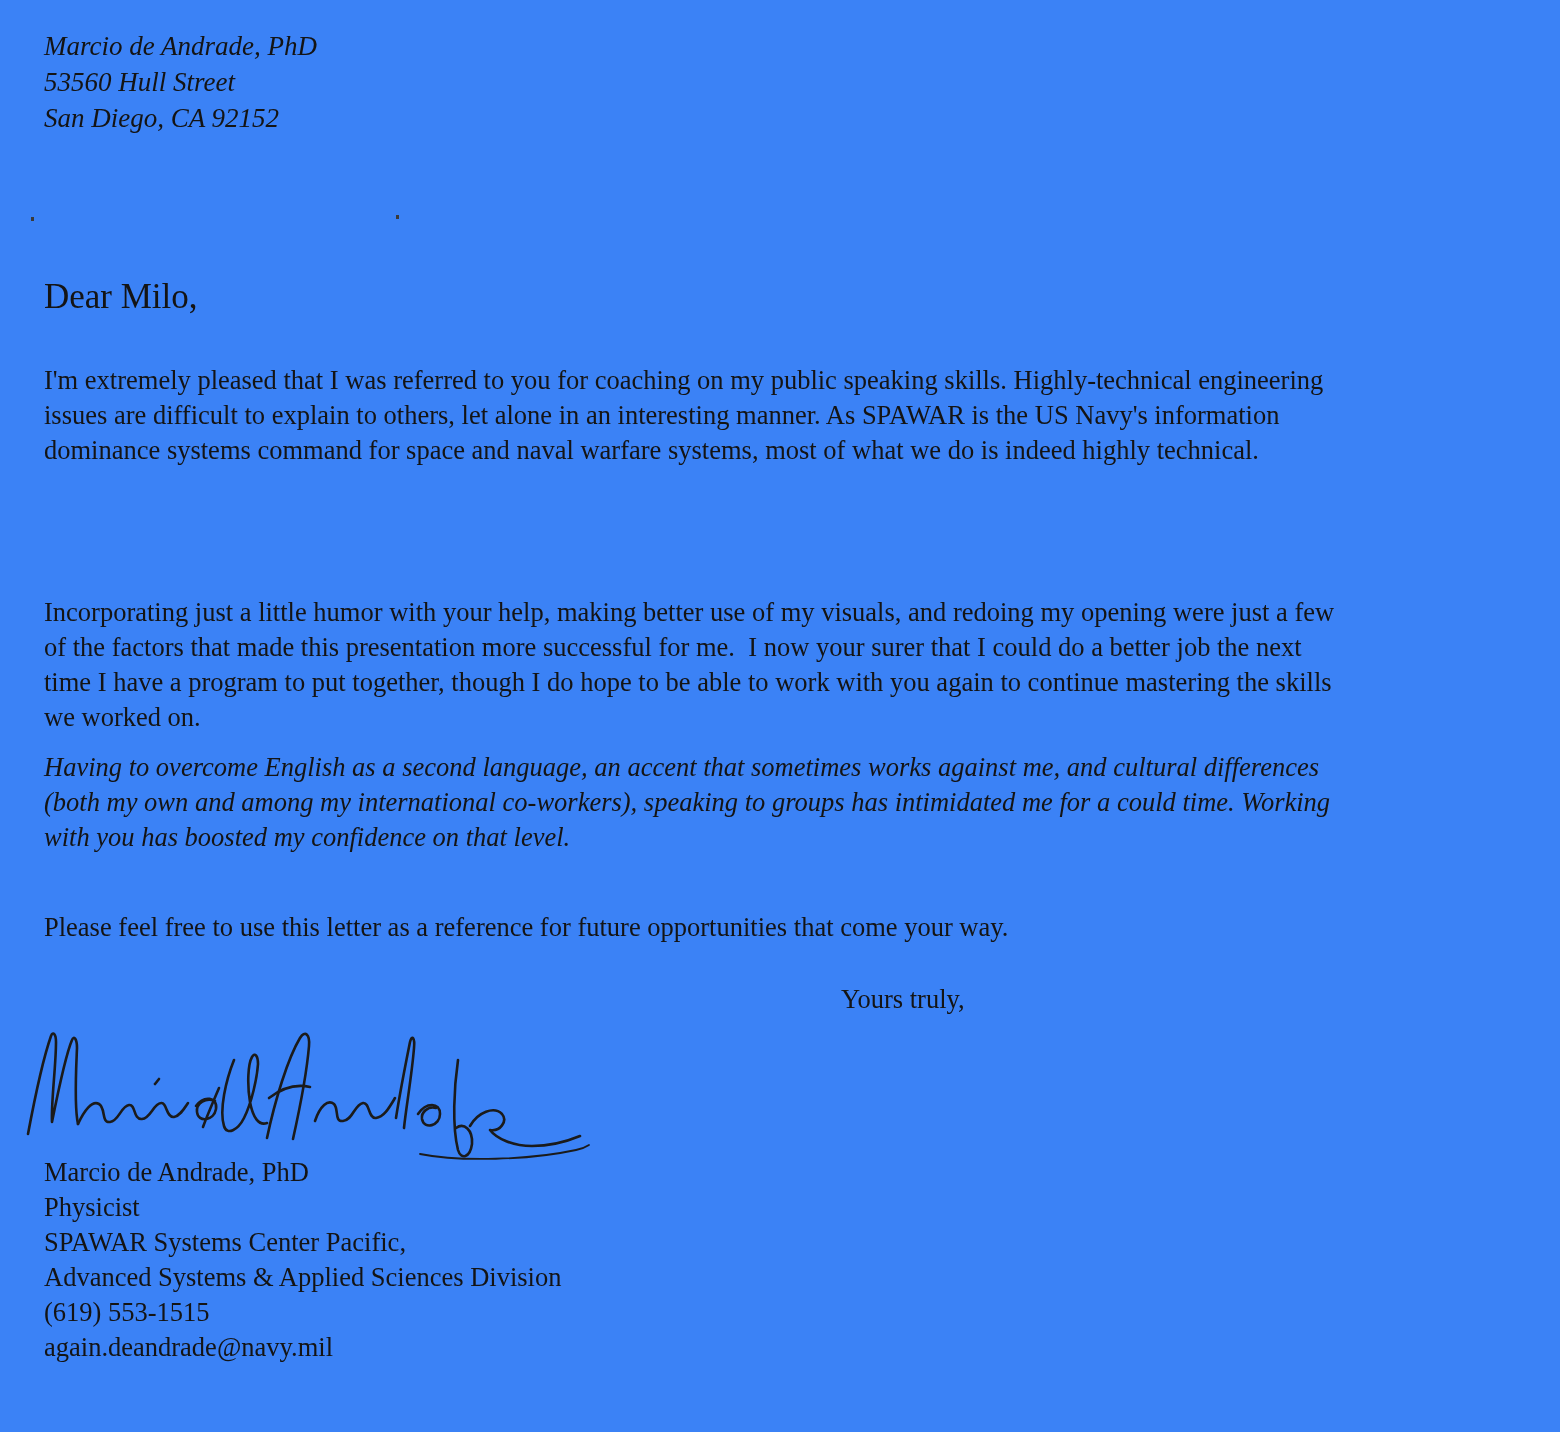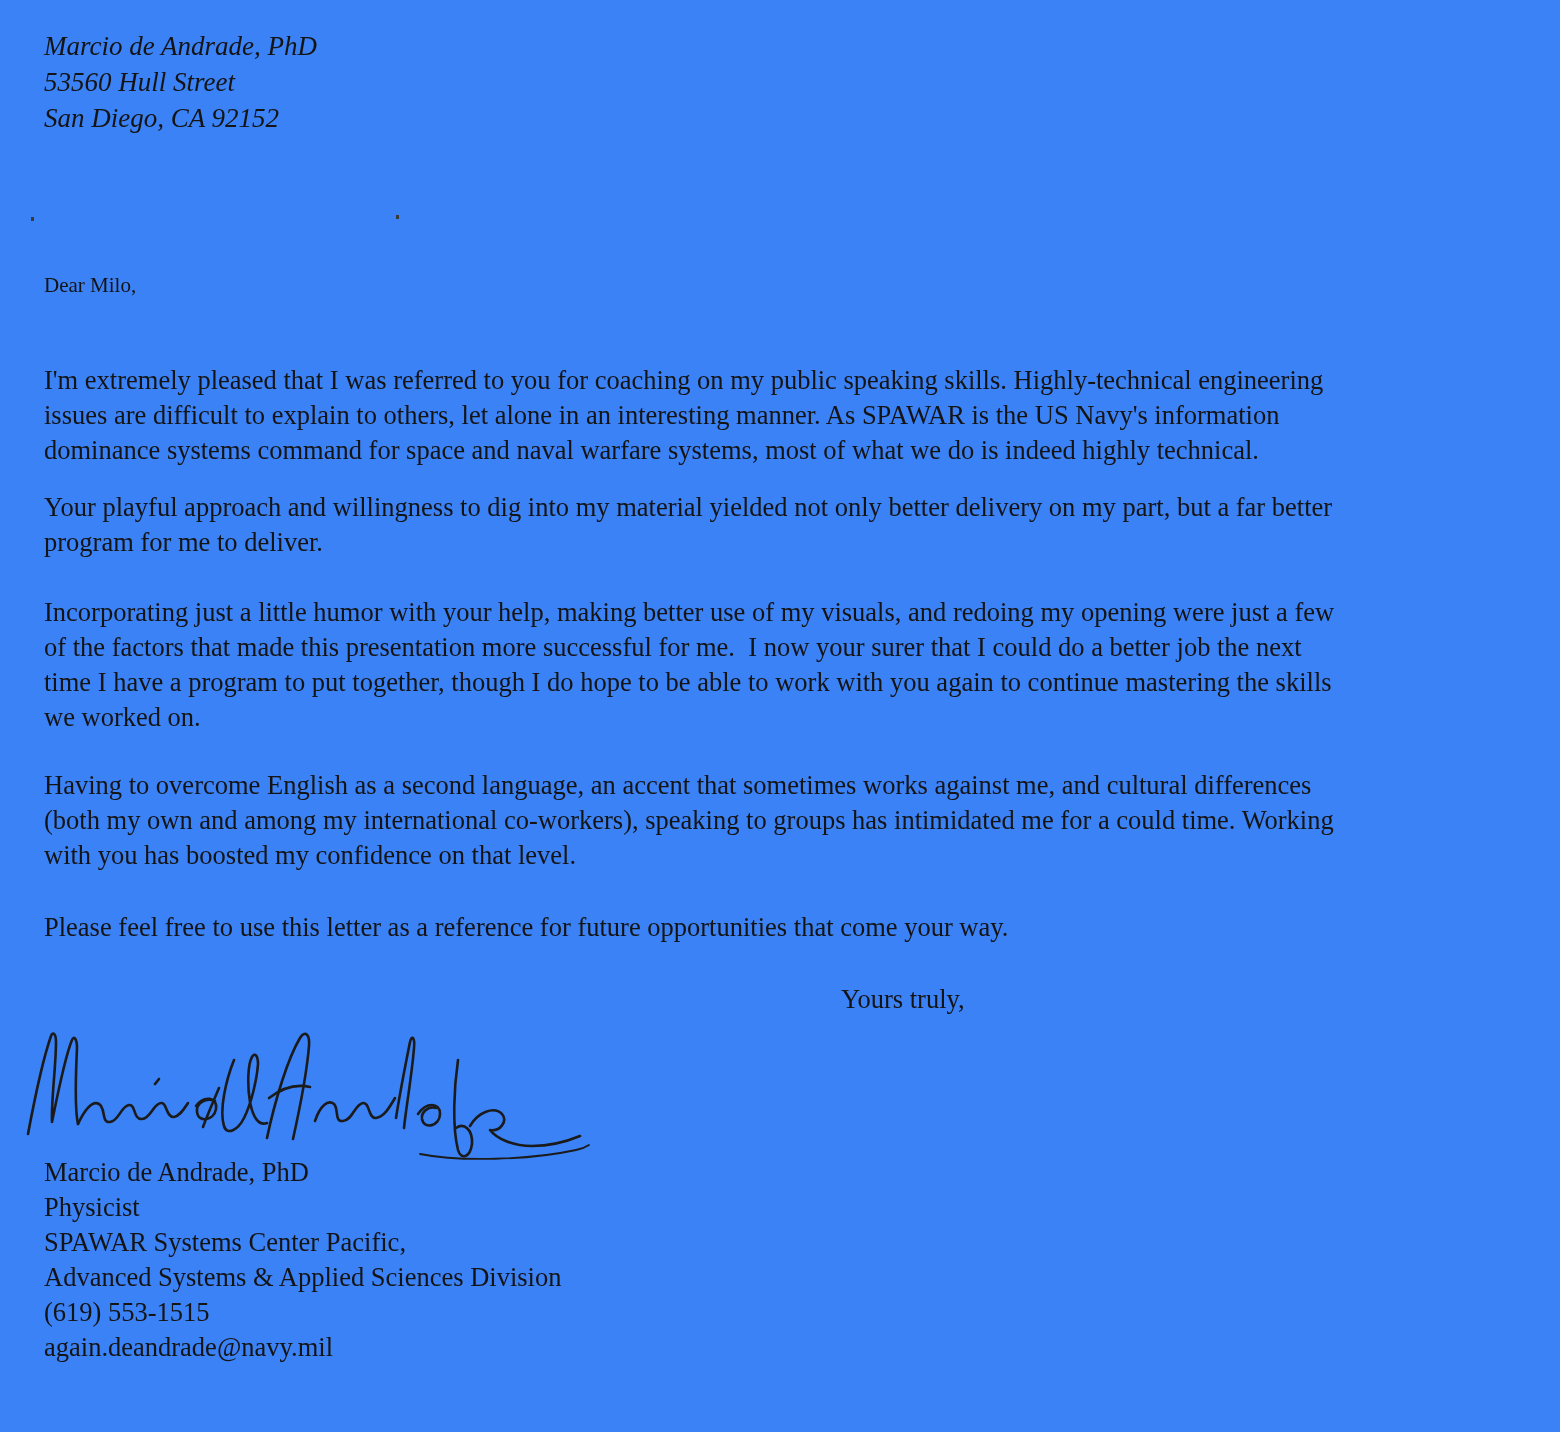--- a/index.html
+++ b/index.html
@@ -27,34 +27,34 @@
     position: absolute;
     left: 44px;
     top: 28px;
     font-style: italic;
     font-size: 27px;
     line-height: 36px;
   }
   .salutation {
     position: absolute;
     left: 44px;
-    top: 268px;
-    font-size: 21px;
+    top: 279px;
+    font-size: 35px;
     line-height: 35px;
   }
   .paragraph {
     position: absolute;
     left: 44px;
     font-size: 26.5px;
     line-height: 35px;
   }
   .para-1 { top: 348px; margin-top: 15px; }
   .para-2 { top: 490px; }
   .para-3 { top: 595px; }
-  .para-4 { top: 768px; }
+  .para-4 { top: 750px; font-style: italic; }
   .para-5 { top: 910px; }
   .closing {
     position: absolute;
     left: 833px;
     top: 982px;
     font-size: 26.5px;
     line-height: 35px;
     margin-left: 8px;
   }
   .signature-svg {
@@ -93,24 +93,20 @@
   <div class="speck speck-2"></div>
 
   <div class="salutation line">Dear Milo,</div>
 
   <div class="paragraph para-1">
     <div class="line">I'm extremely pleased that I was referred to you for coaching on my public speaking skills. Highly-technical engineering</div>
     <div class="line">issues are difficult to explain to others, let alone in an interesting manner. As SPAWAR is the US Navy's information</div>
     <div class="line">dominance systems command for space and naval warfare systems, most of what we do is indeed highly technical.</div>
   </div>
 
-  <div class="paragraph para-2">
-    <div class="line">Your playful approach and willingness to dig into my material yielded not only better delivery on my part, but a far better</div>
-    <div class="line">program for me to deliver.</div>
-  </div>
 
   <div class="paragraph para-3">
     <div class="line">Incorporating just a little humor with your help, making better use of my visuals, and redoing my opening were just a few</div>
     <div class="line">of the factors that made this presentation more successful for me.  I now your surer that I could do a better job the next</div>
     <div class="line">time I have a program to put together, though I do hope to be able to work with you again to continue mastering the skills</div>
     <div class="line">we worked on.</div>
   </div>
 
   <div class="paragraph para-4">
     <div class="line">Having to overcome English as a second language, an accent that sometimes works against me, and cultural differences</div>

